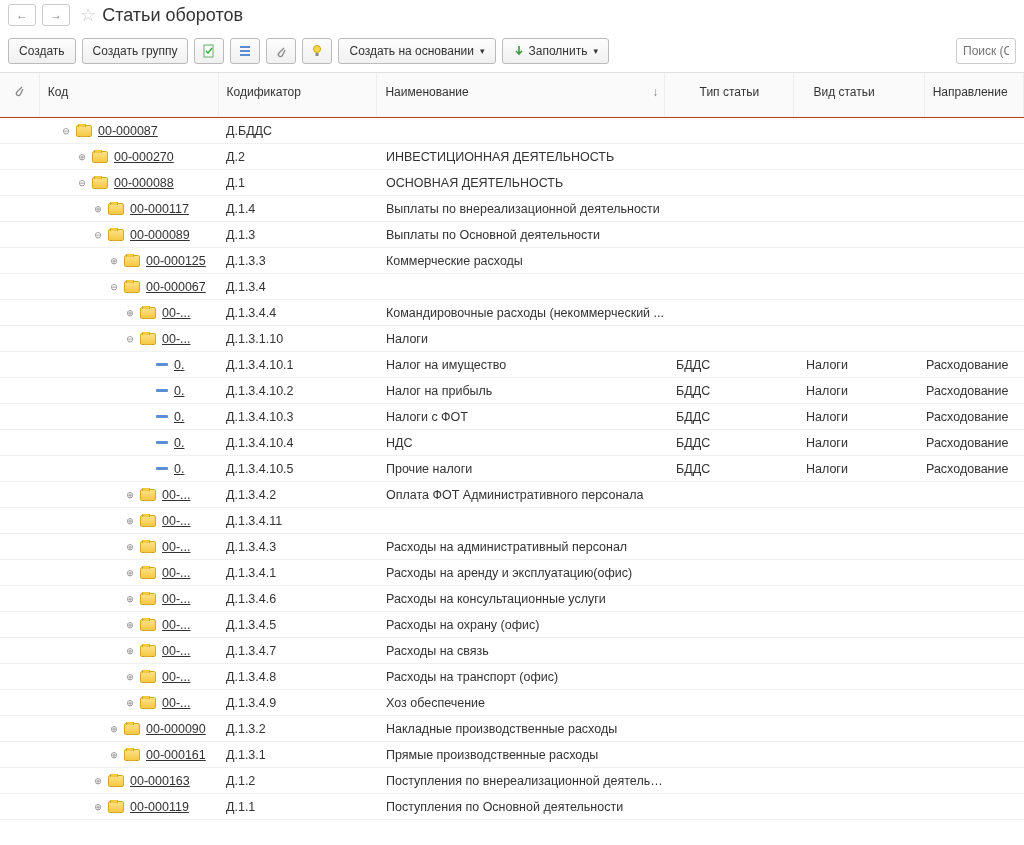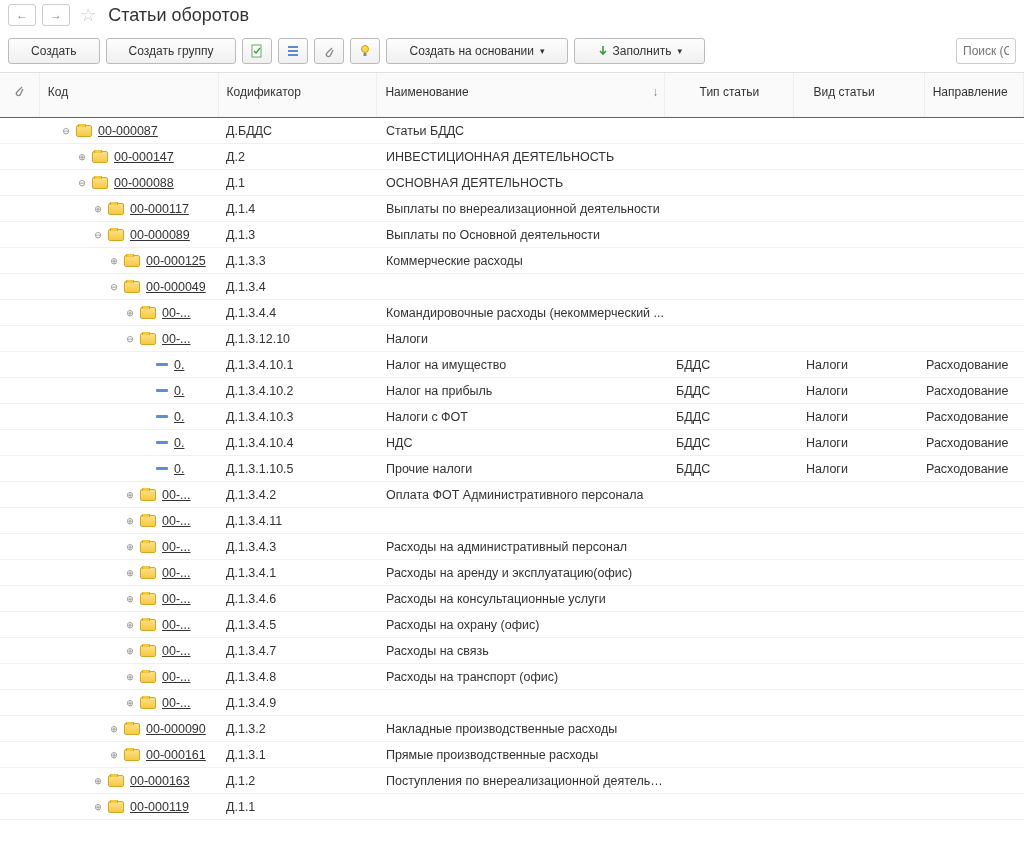--- a/index.html
+++ b/index.html
@@ -1,22 +1,22 @@
 <!DOCTYPE html>
 <html><head>
 <meta charset="utf-8">
 <style>
 * { box-sizing: border-box; margin: 0; padding: 0; }
 body { font-family: Arial, sans-serif; font-size: 13px; color: #333; background: #fff; width: 1024px; }
 .titlebar { display: flex; align-items: center; padding: 4px 8px; gap: 6px; }
 .nav-btn { width: 28px; height: 22px; border: 1px solid #ccc; border-radius: 3px; background: #fff; display: flex; align-items: center; justify-content: center; font-size: 12px; color: #888; cursor: pointer; }
 .star { font-size: 18px; color: #ccc; margin-left: 4px; }
-.page-title { font-size: 18px; font-weight: normal; margin-left: 6px; }
+.page-title { font-size: 18px; font-weight: normal; }
 .toolbar { display: flex; align-items: center; gap: 6px; padding: 8px; border-bottom: 1px solid #e0e0e0; }
-.btn { height: 26px; border: 1px solid #bbb; border-radius: 3px; background: linear-gradient(#fdfdfd,#f0f0f0); padding: 0 22px; display: flex; align-items: center; gap: 4px; font-size: 12px; cursor: pointer; }
+.btn { height: 26px; border: 1px solid #bbb; border-radius: 3px; background: linear-gradient(#fdfdfd,#f0f0f0); padding: 0 10px; display: flex; align-items: center; gap: 4px; font-size: 12px; cursor: pointer; }
 .btn.icon-only { width: 30px; padding: 0; justify-content: center; }
 .btn .caret { font-size: 9px; margin-left: 2px; }
 .spacer { flex: 1; }
 .search-box { height: 26px; border: 1px solid #ccc; border-radius: 3px; padding: 0 6px; font-size: 12px; width: 60px; color: #aaa; }
 .table-header { display: flex; border-bottom: 1px solid #c2410c; background: #fafafa; }
 .th { padding: 12px 8px 18px 8px; font-size: 12px; color: #333; border-right: 1px solid #eee; position: relative; }
 .th .sort { position: absolute; right: 6px; top: 12px; font-size: 12px; color: #888; }
 .col-attach { width: 40px; display: flex; align-items: flex-start; justify-content: center; padding-top: 10px; }
 .col-code { width: 180px; }
 .col-codifier { width: 160px; }
@@ -111,30 +111,29 @@
 </div>
 
 <div class="rows" id="rows">
     <div class="row">
       <div class="cell cell-code" style="padding-left: 60px;">
         <span class="exp">⊖</span>
         <span class="fold-icon"></span>
         <span class="code-text">00-000087</span>
       </div>
       <div class="cell cell-codifier">Д.БДДС</div>
-      <div class="cell cell-name">Статьи БДДС</div>
       <div class="cell cell-type"></div>
       <div class="cell cell-kind"></div>
       <div class="cell cell-dir"></div>
     </div>
     <div class="row">
       <div class="cell cell-code" style="padding-left: 76px;">
         <span class="exp">⊕</span>
         <span class="fold-icon"></span>
-        <span class="code-text">00-000147</span>
+        <span class="code-text">00-000270</span>
       </div>
       <div class="cell cell-codifier">Д.2</div>
       <div class="cell cell-name">ИНВЕСТИЦИОННАЯ ДЕЯТЕЛЬНОСТЬ</div>
       <div class="cell cell-type"></div>
       <div class="cell cell-kind"></div>
       <div class="cell cell-dir"></div>
     </div>
     <div class="row">
       <div class="cell cell-code" style="padding-left: 76px;">
         <span class="exp">⊖</span>
@@ -180,21 +179,21 @@
       <div class="cell cell-codifier">Д.1.3.3</div>
       <div class="cell cell-name">Коммерческие расходы</div>
       <div class="cell cell-type"></div>
       <div class="cell cell-kind"></div>
       <div class="cell cell-dir"></div>
     </div>
     <div class="row">
       <div class="cell cell-code" style="padding-left: 108px;">
         <span class="exp">⊖</span>
         <span class="fold-icon"></span>
-        <span class="code-text">00-000049</span>
+        <span class="code-text">00-000067</span>
       </div>
       <div class="cell cell-codifier">Д.1.3.4</div>
       <div class="cell cell-type"></div>
       <div class="cell cell-kind"></div>
       <div class="cell cell-dir"></div>
     </div>
     <div class="row">
       <div class="cell cell-code" style="padding-left: 124px;">
         <span class="exp">⊕</span>
         <span class="fold-icon"></span>
@@ -205,21 +204,21 @@
       <div class="cell cell-type"></div>
       <div class="cell cell-kind"></div>
       <div class="cell cell-dir"></div>
     </div>
     <div class="row">
       <div class="cell cell-code" style="padding-left: 124px;">
         <span class="exp">⊖</span>
         <span class="fold-icon"></span>
         <span class="code-text">00-...</span>
       </div>
-      <div class="cell cell-codifier">Д.1.3.12.10</div>
+      <div class="cell cell-codifier">Д.1.3.1.10</div>
       <div class="cell cell-name">Налоги</div>
       <div class="cell cell-type"></div>
       <div class="cell cell-kind"></div>
       <div class="cell cell-dir"></div>
     </div>
     <div class="row">
       <div class="cell cell-code" style="padding-left: 140px;">
         <span class="exp"></span>
         <span class="leaf-icon"></span>
         <span class="code-text">0.</span>
@@ -265,21 +264,21 @@
       <div class="cell cell-type">БДДС</div>
       <div class="cell cell-kind">Налоги</div>
       <div class="cell cell-dir">Расходование</div>
     </div>
     <div class="row">
       <div class="cell cell-code" style="padding-left: 140px;">
         <span class="exp"></span>
         <span class="leaf-icon"></span>
         <span class="code-text">0.</span>
       </div>
-      <div class="cell cell-codifier">Д.1.3.1.10.5</div>
+      <div class="cell cell-codifier">Д.1.3.4.10.5</div>
       <div class="cell cell-name">Прочие налоги</div>
       <div class="cell cell-type">БДДС</div>
       <div class="cell cell-kind">Налоги</div>
       <div class="cell cell-dir">Расходование</div>
     </div>
     <div class="row">
       <div class="cell cell-code" style="padding-left: 124px;">
         <span class="exp">⊕</span>
         <span class="fold-icon"></span>
         <span class="code-text">00-...</span>
@@ -373,20 +372,21 @@
       <div class="cell cell-kind"></div>
       <div class="cell cell-dir"></div>
     </div>
     <div class="row">
       <div class="cell cell-code" style="padding-left: 124px;">
         <span class="exp">⊕</span>
         <span class="fold-icon"></span>
         <span class="code-text">00-...</span>
       </div>
       <div class="cell cell-codifier">Д.1.3.4.9</div>
+      <div class="cell cell-name">Хоз обеспечение</div>
       <div class="cell cell-type"></div>
       <div class="cell cell-kind"></div>
       <div class="cell cell-dir"></div>
     </div>
     <div class="row">
       <div class="cell cell-code" style="padding-left: 108px;">
         <span class="exp">⊕</span>
         <span class="fold-icon"></span>
         <span class="code-text">00-000090</span>
       </div>
@@ -420,17 +420,18 @@
       <div class="cell cell-kind"></div>
       <div class="cell cell-dir"></div>
     </div>
     <div class="row">
       <div class="cell cell-code" style="padding-left: 92px;">
         <span class="exp">⊕</span>
         <span class="fold-icon"></span>
         <span class="code-text">00-000119</span>
       </div>
       <div class="cell cell-codifier">Д.1.1</div>
+      <div class="cell cell-name">Поступления по Основной деятельности</div>
       <div class="cell cell-type"></div>
       <div class="cell cell-kind"></div>
       <div class="cell cell-dir"></div>
     </div>
   </div>
 
 </body></html>

